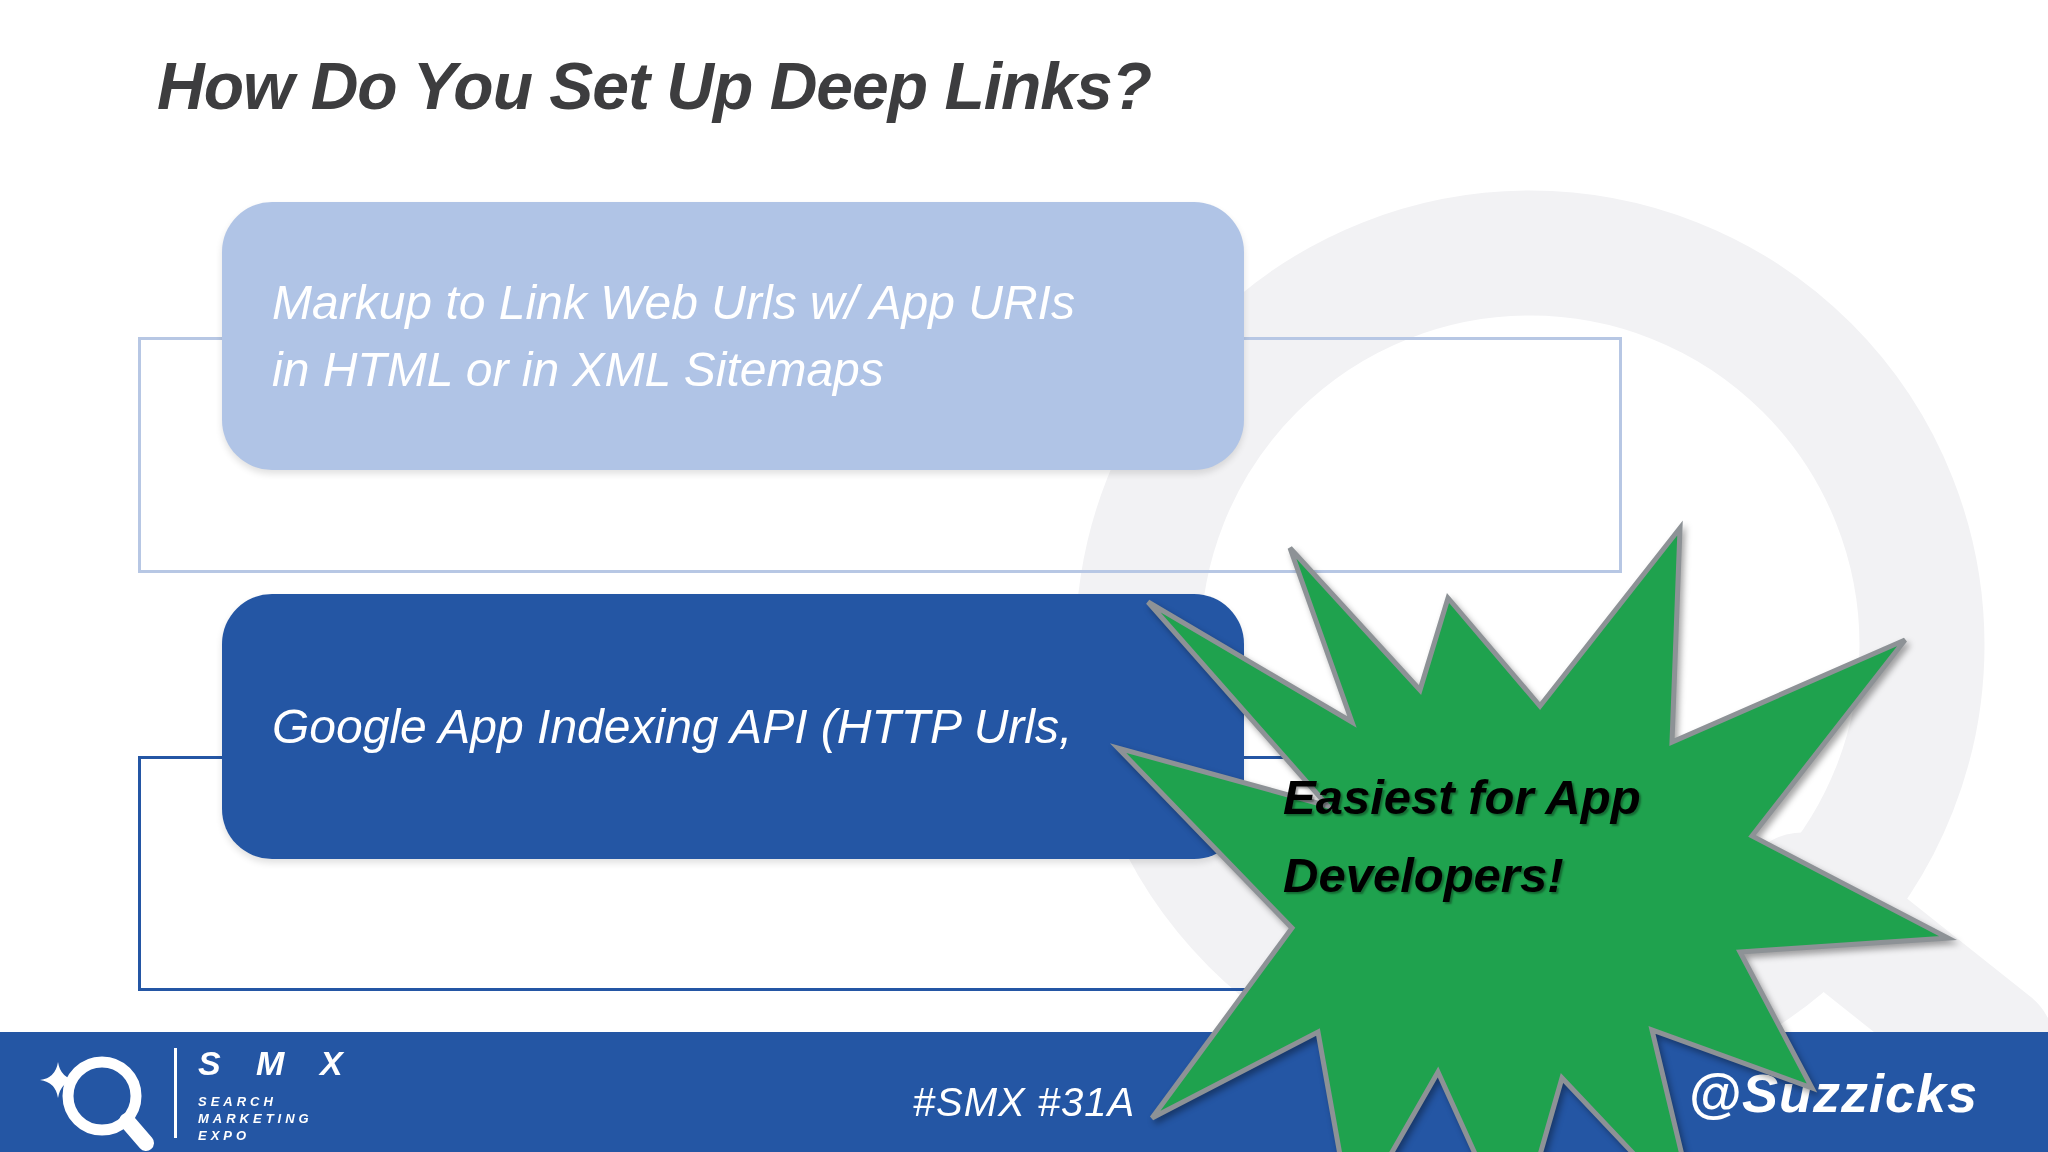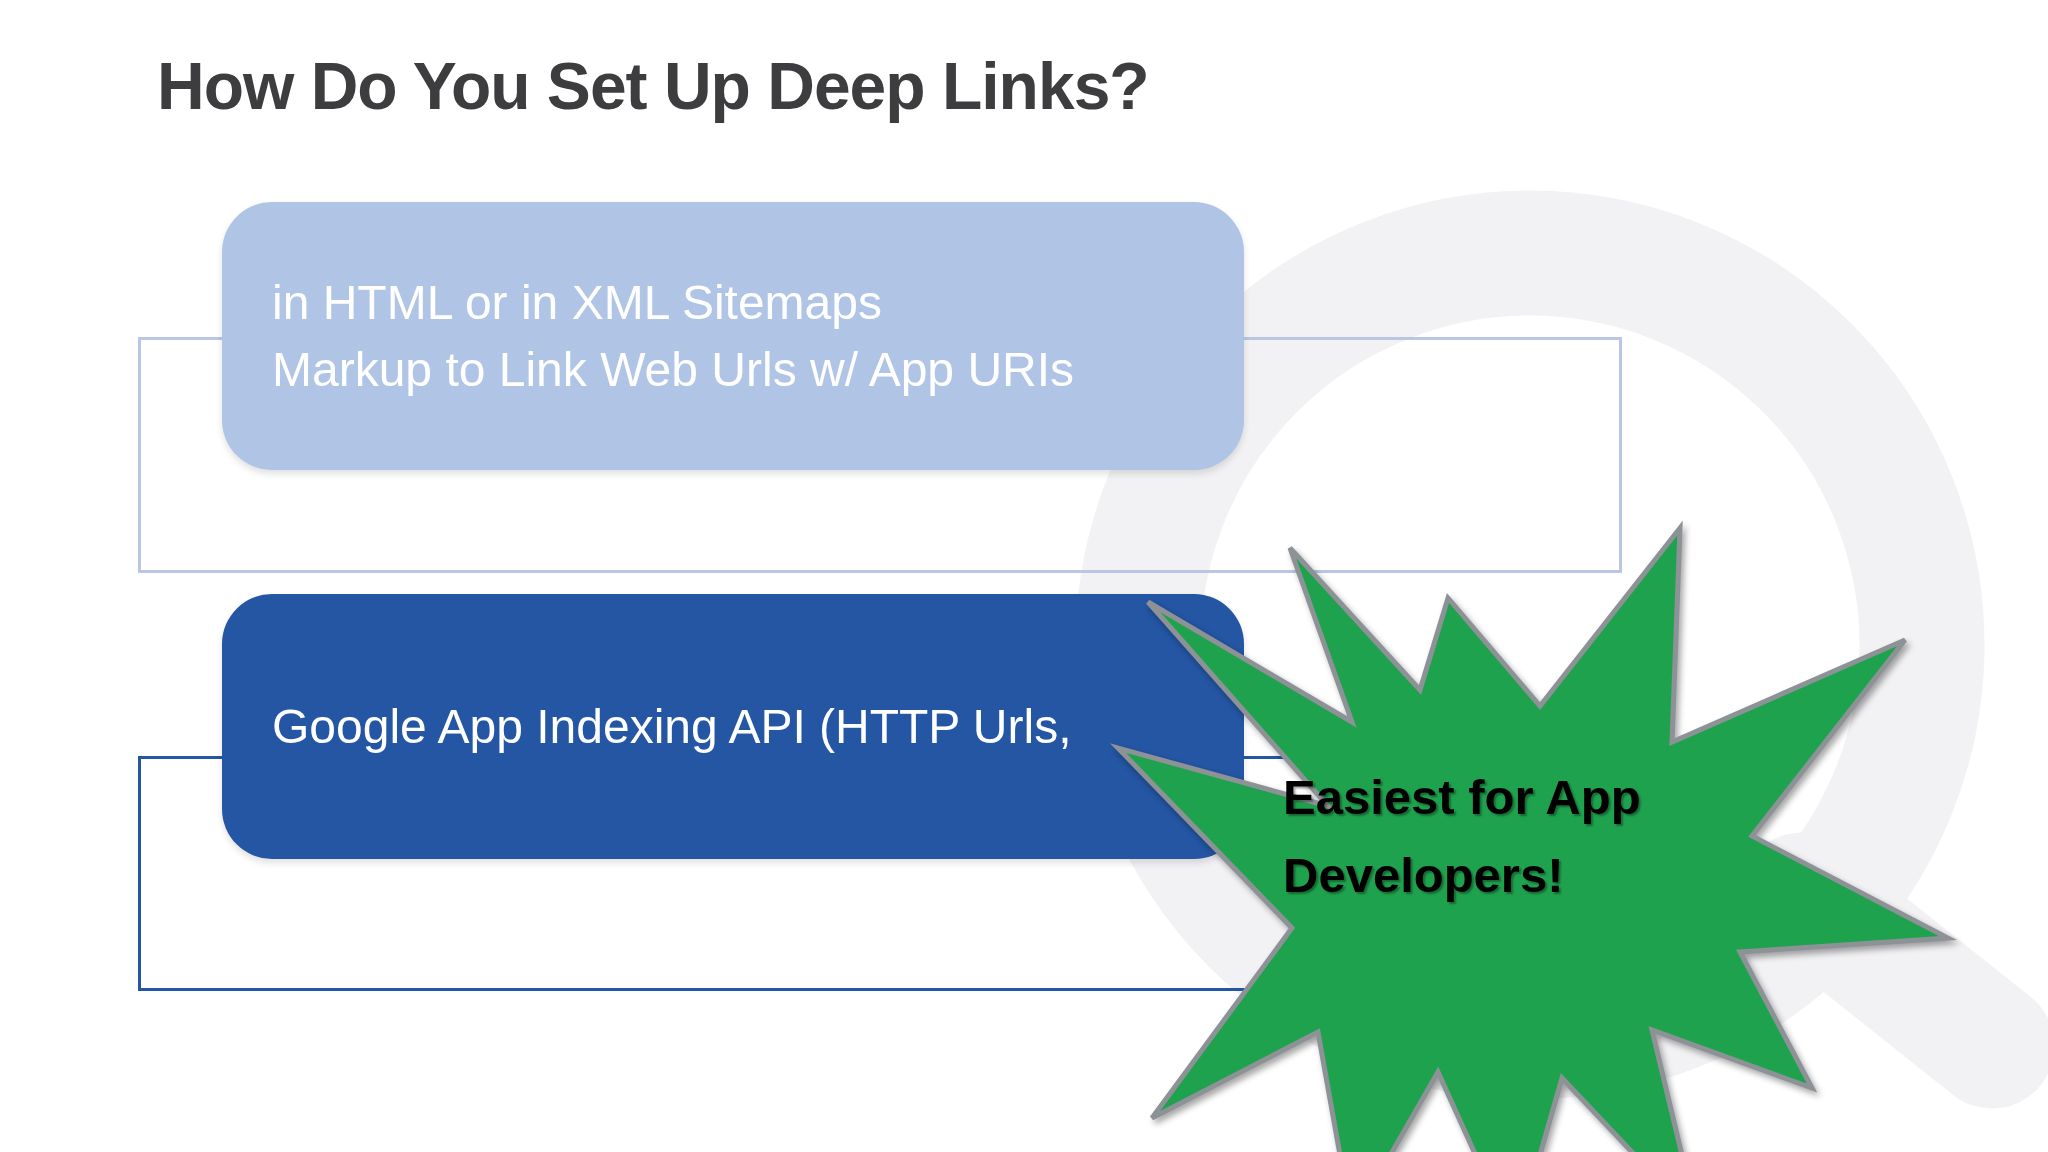--- a/index.html
+++ b/index.html
@@ -2,20 +2,21 @@
 <html style="--accent-blue: #2456A4; --light-blue: #B0C4E6; --light-border: #B7C7E4; --green: #1FA24E; --star-border: #8D9296; --title-gray: #3D3D3F; --watermark-gray: #F2F2F4;"><head>
 <meta charset="utf-8">
 <style>
   html,body{margin:0;padding:0;background:#ffffff;}
   .slide{
     position:relative;
     width:2048px;height:1152px;
     overflow:hidden;
     background:#ffffff;
     font-family:"Liberation Sans", sans-serif;
+    font-style:italic;
   }
   
   .watermark{position:absolute;left:0;top:0;z-index:0;}
   
   .title{
     position:absolute;left:157px;top:48px;z-index:2;
     font-size:66px;font-weight:700;letter-spacing:-1px;
     color:var(--title-gray,#3d3d3f);
   }
   
@@ -90,34 +91,57 @@
     <circle cx="1530" cy="645" r="392" fill="none" stroke="var(--watermark-gray,#F2F2F4)" stroke-width="125"></circle>
     <line x1="1802" y1="895" x2="1992" y2="1046" stroke="var(--watermark-gray,#F2F2F4)" stroke-width="125" stroke-linecap="round"></line>
   </svg>
 
   <div class="title">How Do You Set Up Deep Links?</div>
 
   <div class="outline-rect r1"></div>
   <div class="outline-rect r2"></div>
 
   <div class="sa-box b1">
+    <span>Markup to Link Web Urls w/ App URIs</span>
     <span>in HTML or in XML Sitemaps</span>
-    <span>Markup to Link Web Urls w/ App URIs</span>
   </div>
 
   <div class="sa-box b2">
     <span>Google App Indexing API (HTTP Urls,</span>
   </div>
 
   <svg class="starburst" width="2048" height="1152" viewBox="0 0 2048 1152">
     <polygon points="
       1148,602 1352,722 1290,548 1420,690 1448,598 1540,706 1680,528 1672,742
       1905,640 1752,836 1948,938 1740,952 1812,1088 1652,1030 1698,1222
       1562,1078 1515,1242 1438,1072 1352,1222 1318,1032 1152,1118 1292,928
       1118,748 1328,806"></polygon>
   </svg>
   <div class="callout-text">
     <span>Easiest for App</span>
     <span>Developers!</span>
   </div>
 
+  <div class="footer">
+
+    <svg class="footer-logo-icon" width="120" height="110" viewBox="0 0 120 110">
+      <circle cx="66" cy="52" r="34" fill="none" stroke="#ffffff" stroke-width="11"></circle>
+      <line x1="91" y1="77" x2="110" y2="99" stroke="#ffffff" stroke-width="16" stroke-linecap="round"></line>
+      <path d="M22 18 Q24.5 34 40 36 Q24.5 38 22 54 Q19.5 38 4 36 Q19.5 34 22 18 Z" fill="#ffffff"></path>
+    </svg>
+
+    <div class="footer-divider"></div>
+
+    <div class="brand-block">
+      <div class="brand-letters">S M X</div>
+      <div class="brand-tagline">
+        <span>SEARCH</span>
+        <span>MARKETING</span>
+        <span>EXPO</span>
+      </div>
+    </div>
+
+    <div class="footer-hashtags">#SMX #31A</div>
+
+    <div class="footer-handle">@Suzzicks</div>
+  </div>
 
 </div>
 
 </body></html>

